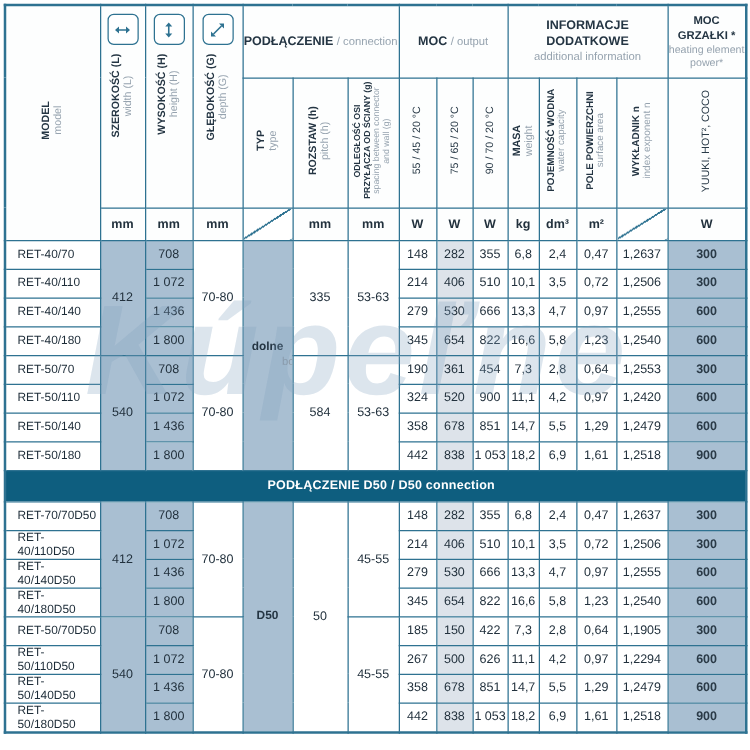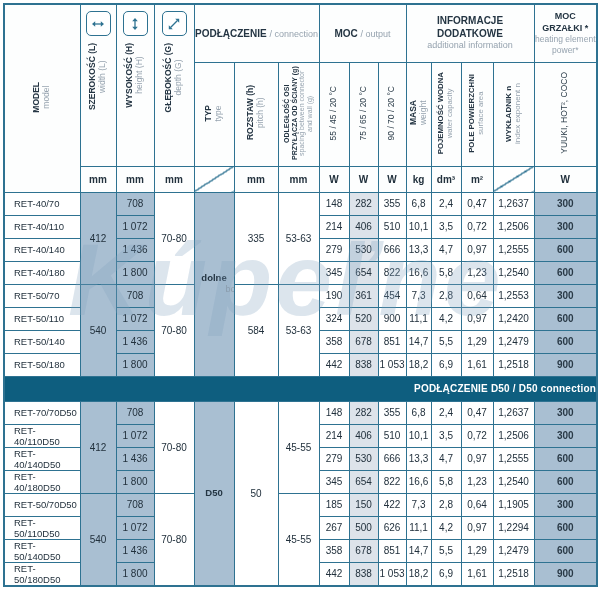--- a/index.html
+++ b/index.html
@@ -44,21 +44,21 @@
       #2e7291 calc(50% + 0.7px), transparent calc(50% + 0.7px));
   }
 
   td.model { text-align:left; padding-left:9px; font-size:9.5px; color:#1d2c38; background:#fff; }
   .shade { background:#a9bfd2; }
   .lshade { background:#dde3ea; }
   td.heater { font-weight:bold; color:#2a3a47; }
   td.typ .tpl { display:block; font-weight:bold; color:#243543; font-size:9.5px; line-height:1.15; }
   td.typ .ten { display:block; color:#8d9aa6; font-size:9px; line-height:1.15;padding-left:31px; }
   td.bar {
-    background:#0e5e7f; color:#ffffff; text-align:right; padding-left:9px;
+    background:#0e5e7f; color:#ffffff; text-align:center; padding-left:9px;
     font-weight:bold; font-size:10px; letter-spacing:0.2px;
   }
   .watermark {
     position:absolute; left:68px; top:222px; font-size:102px; font-style:italic; font-weight:bold;
     color:rgba(128,160,190,0.28); letter-spacing:3px; pointer-events:none; white-space:nowrap; z-index:4;
   }
   svg.arrow { display:block; }
 </style>
 </head>
 <body>

